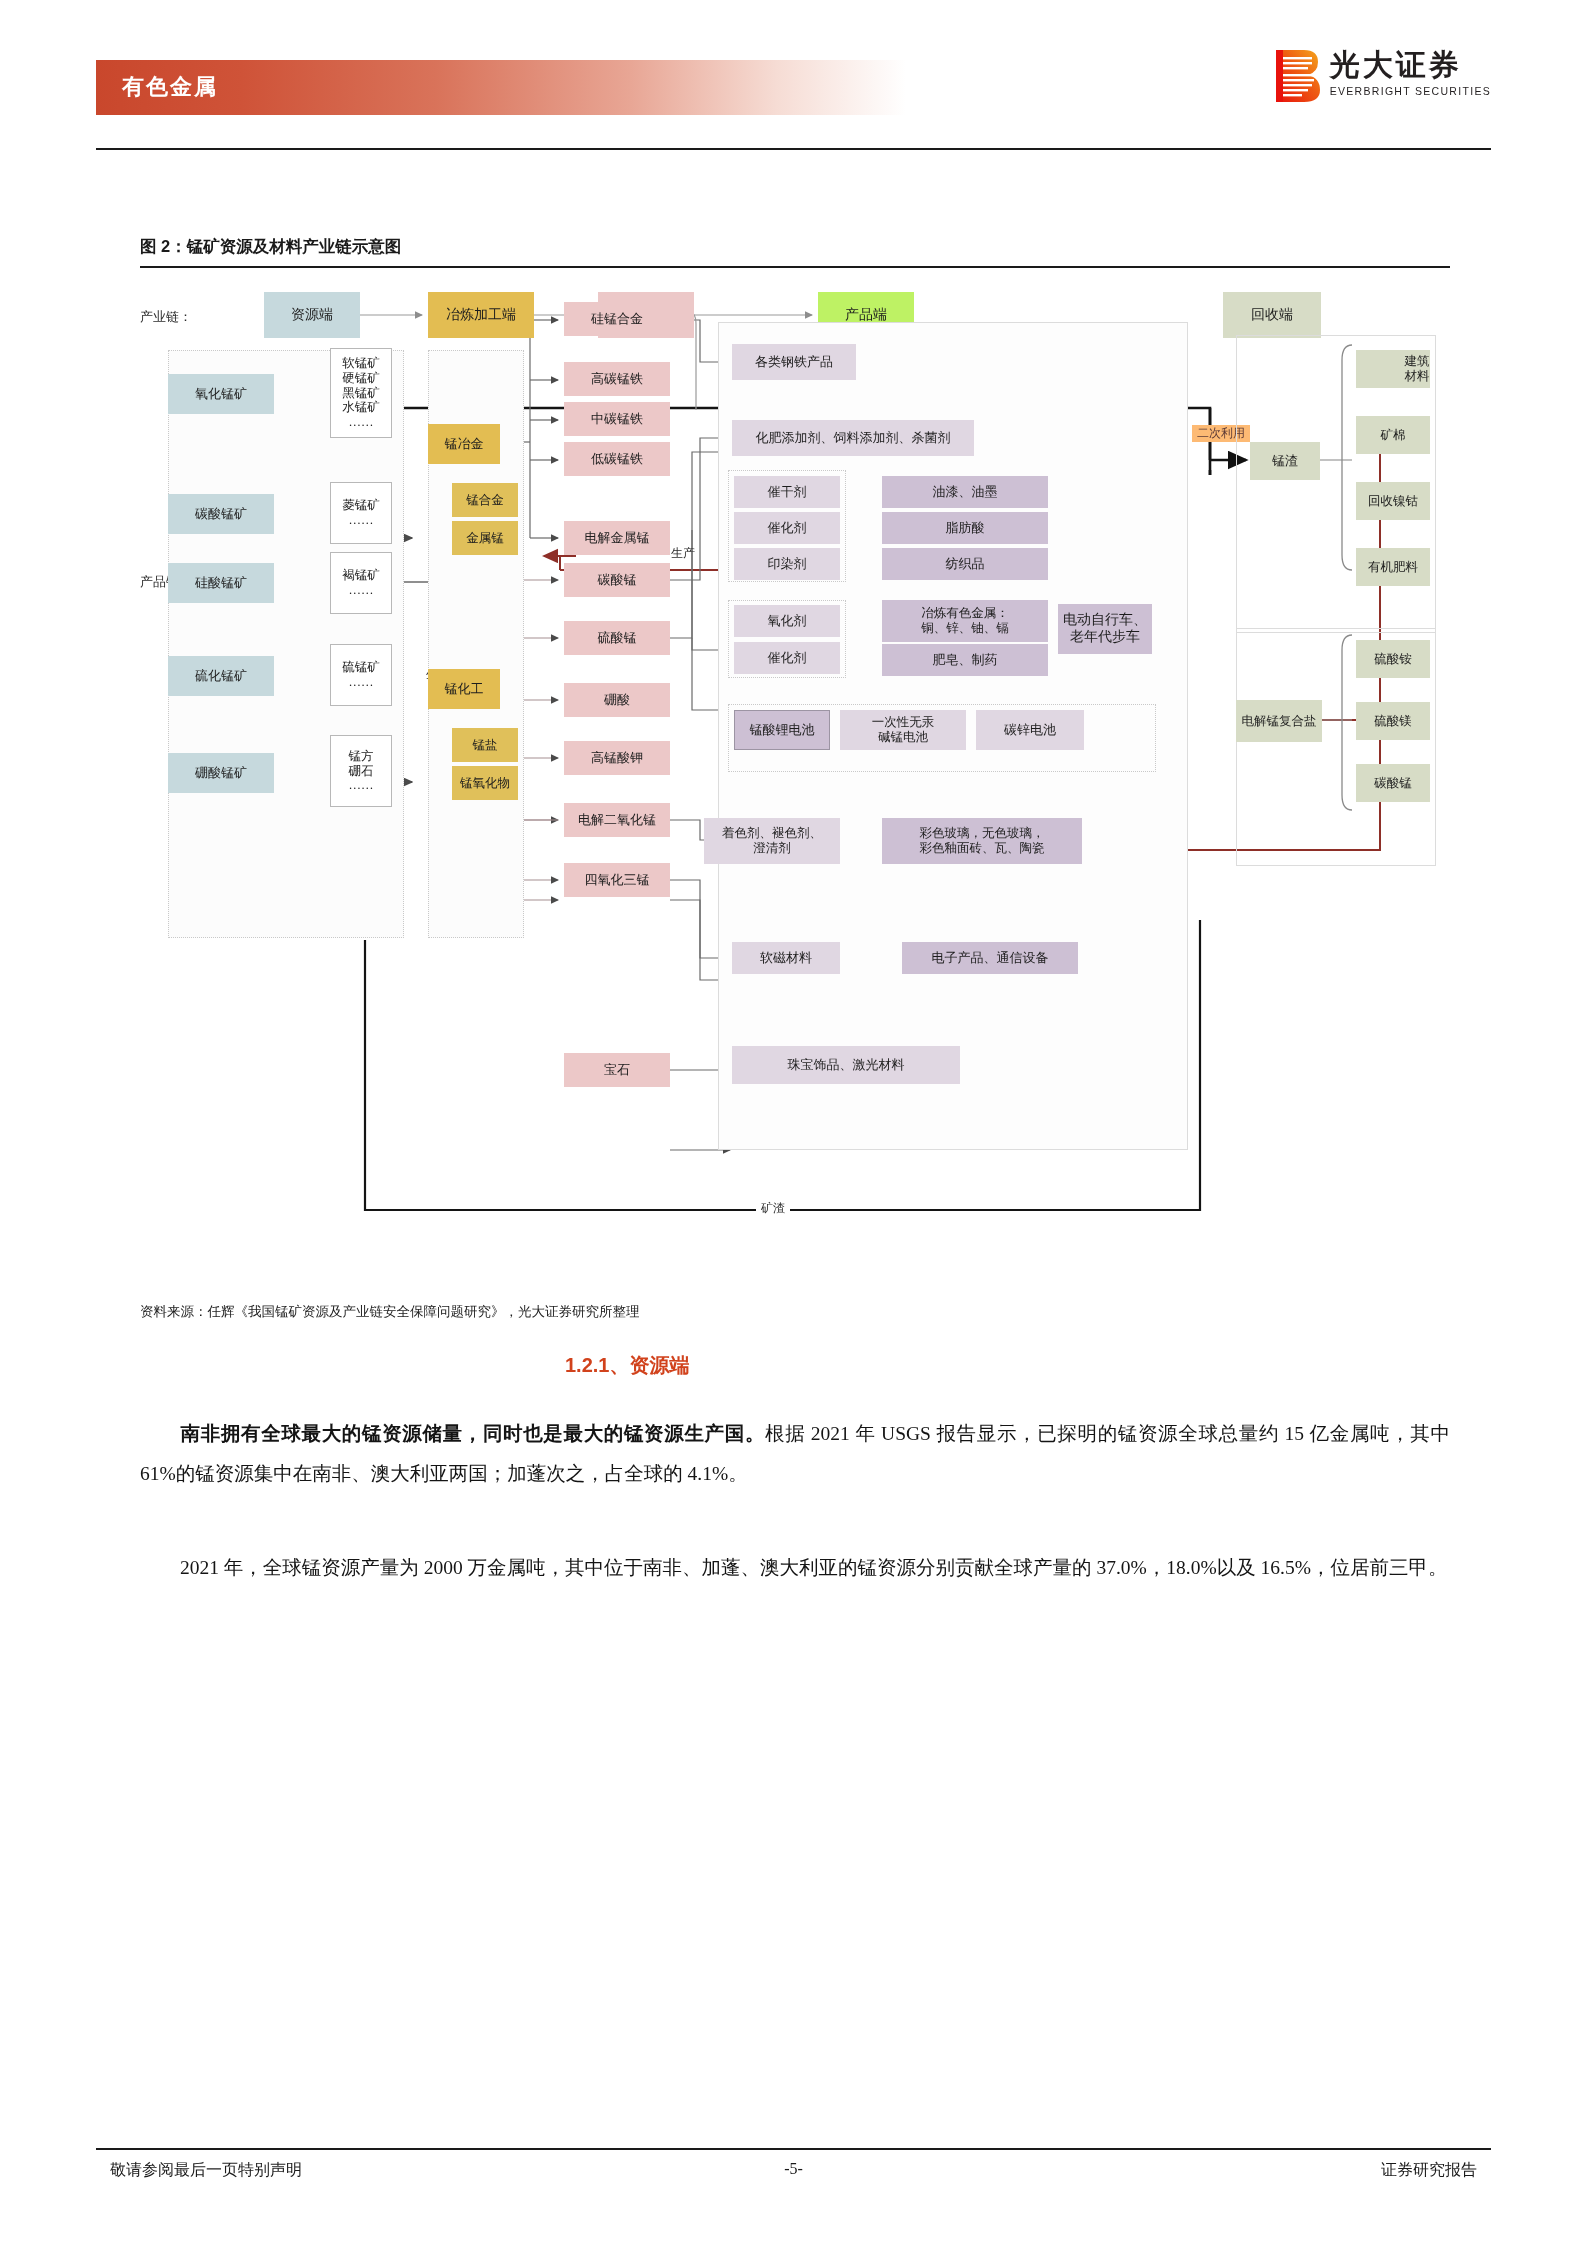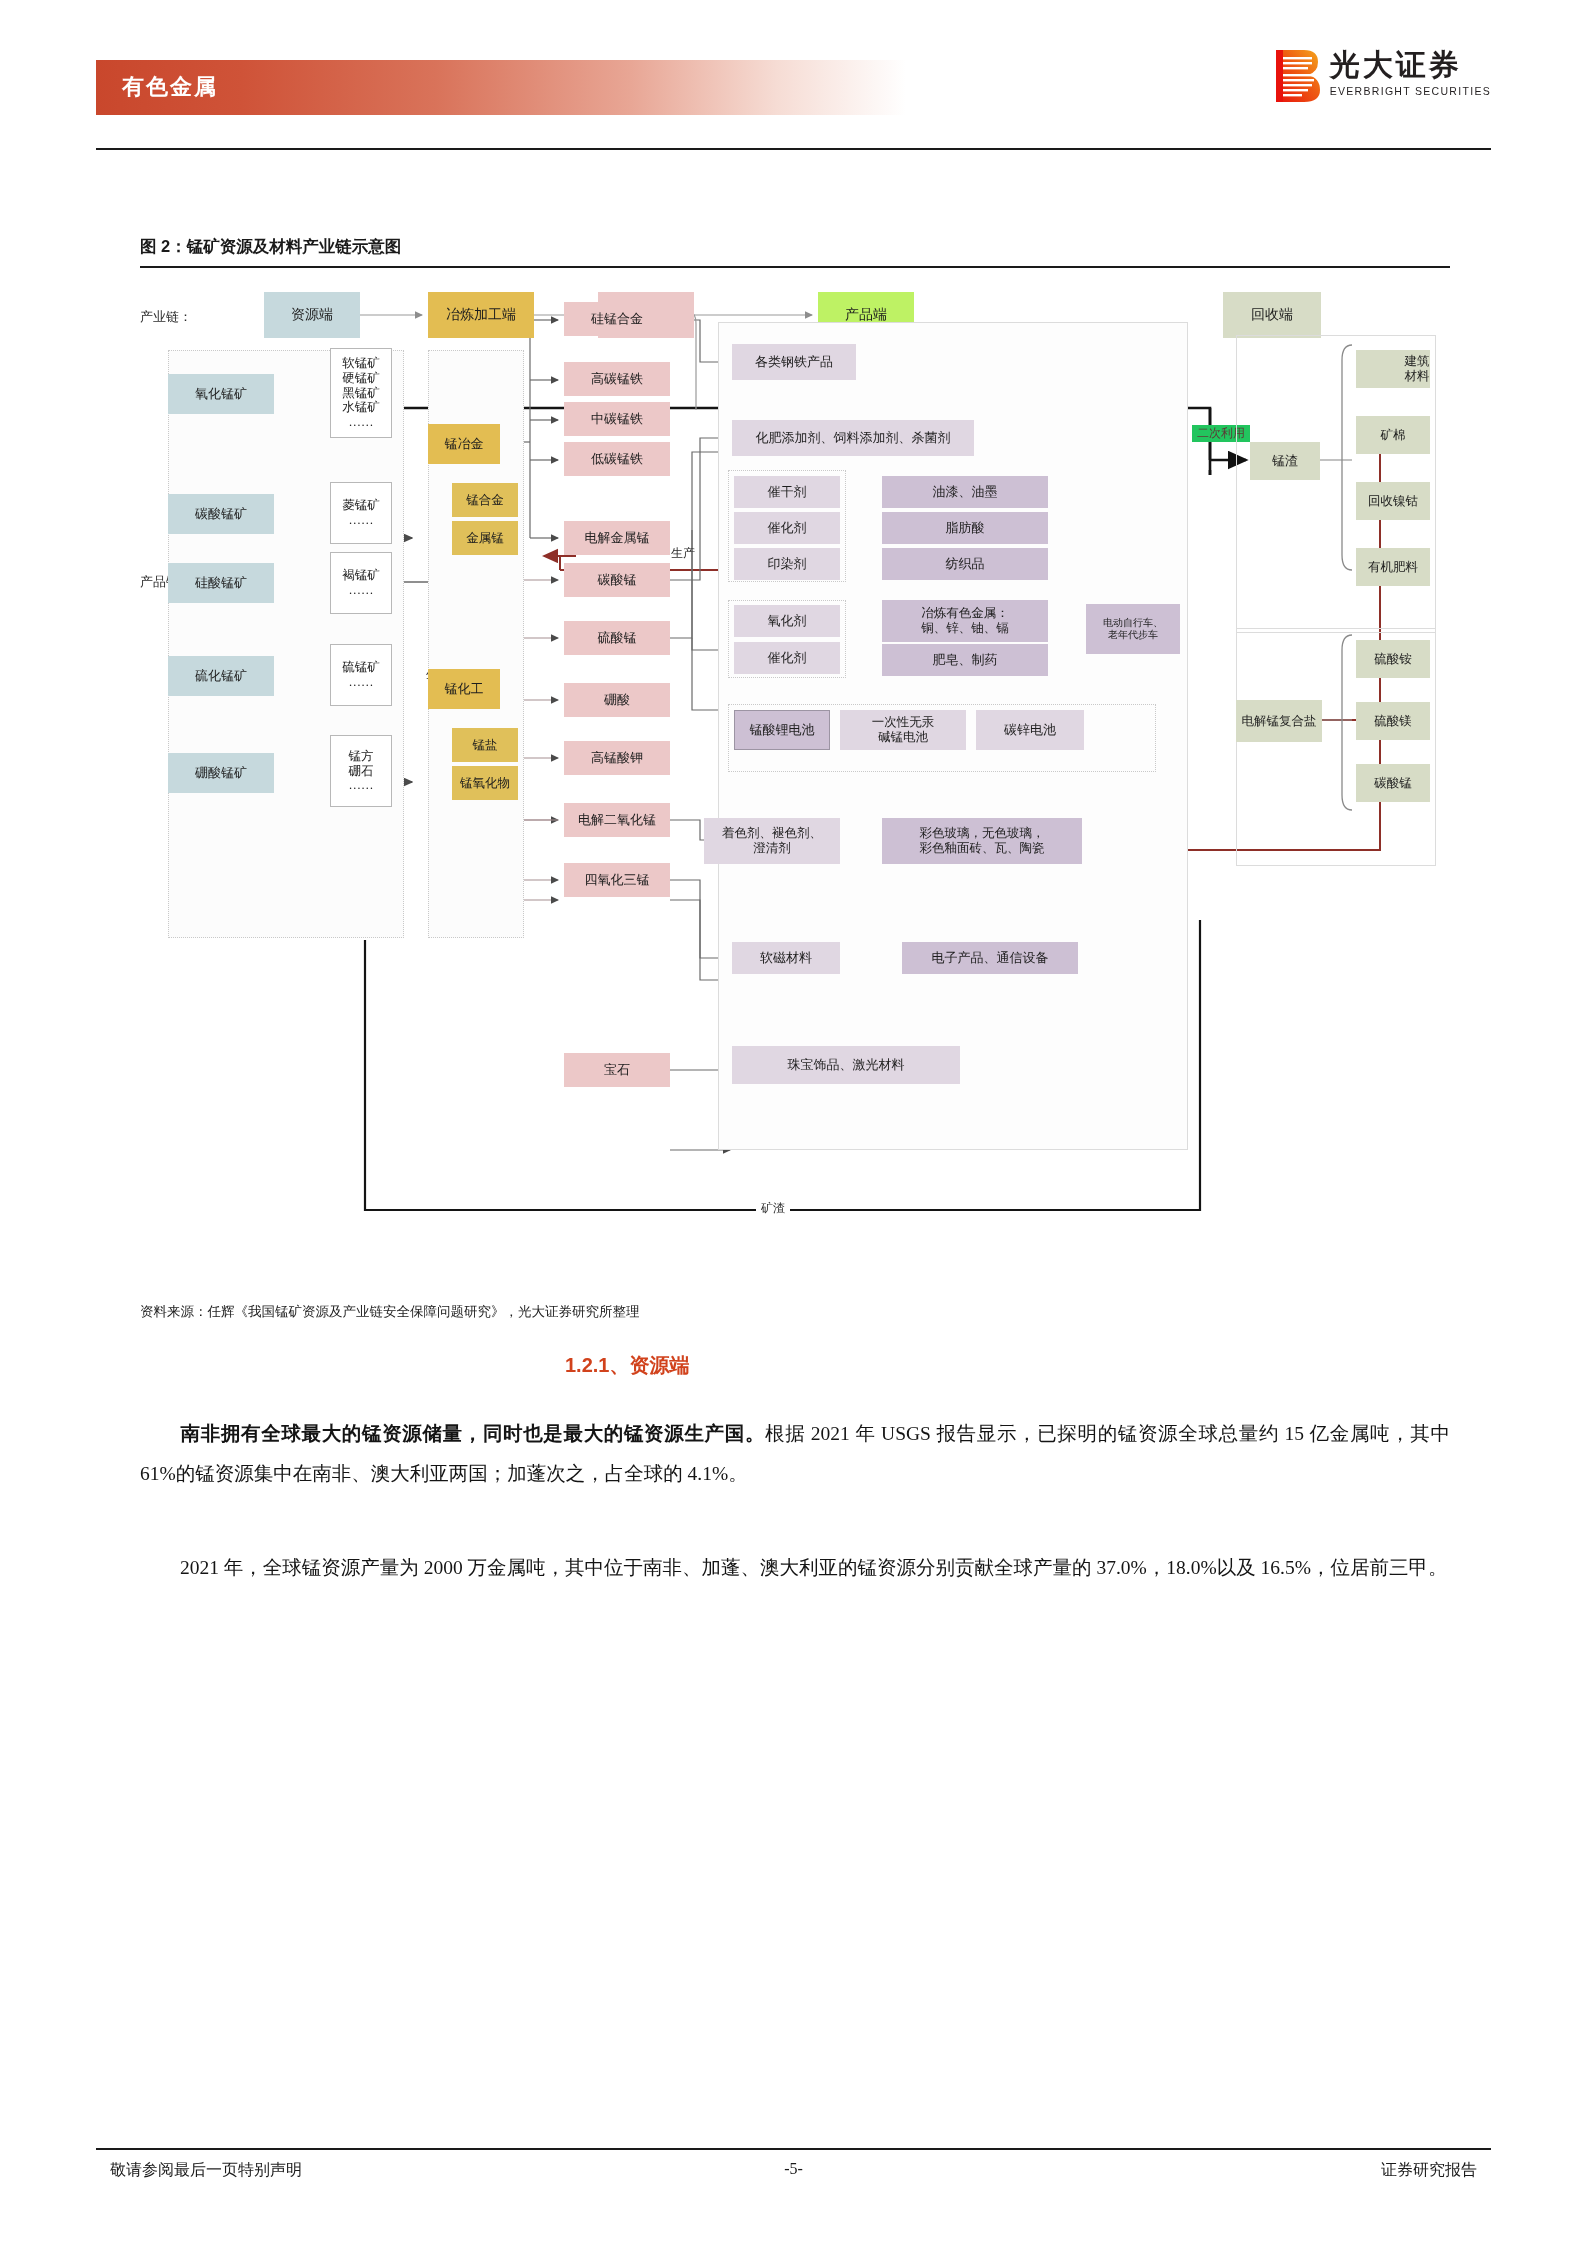--- a/index.html
+++ b/index.html
@@ -242,21 +242,21 @@
       <path d="M1170,440 L1212,440" stroke="#9a9a9a" stroke-width="1.2" fill="none"></path>
       <path d="M1212,355 Q1202,355 1202,370 L1202,515 Q1202,530 1212,530" stroke="#8a8a8a" stroke-width="1.3" fill="none"></path>
 
       <path d="M545,30 Q556,30 556,44 L556,130" stroke="#9a9a9a" stroke-width="1.2" fill="none"></path>
     </svg>
 
     <div class="lbl" style="left:0px; top:28px; font-size:13px;">产业链：</div>
     <div class="lbl" style="left:0px; top:293px; font-size:13px;">产品链：</div>
 
     <div class="lbl" style="left:604px; top:118px; background:#fff; padding:0 5px;">冶炼渣</div>
-    <div class="lbl" style="left:1052px; top:145px; background:#22c55e; padding:0 5px; color:#5c3a36;">二次利用</div>
+    <div class="lbl" style="left:1052px; top:145px; background:#fdba74; padding:0 5px; color:#5c3a36;">二次利用</div>
     <div class="lbl" style="left:616px; top:920px; background:#fff; padding:0 5px;">矿渣</div>
     <div class="lbl" style="left:531px; top:265px;">生产</div>
     <div class="lbl" style="left:286px; top:386px;">生产</div>
 
     <div class="bx c-blue" style="left:124px; top:12px; width:96px; height:46px; font-size:14px;">资源端</div>
     <div class="bx c-gold" style="left:288px; top:12px; width:106px; height:46px; font-size:14px;">冶炼加工端</div>
     <div class="bx c-pink" style="left:458px; top:12px; width:96px; height:46px; font-size:14px;">材料端</div>
     <div class="bx c-grey" style="left:678px; top:12px; width:96px; height:46px; font-size:14px;">产品端</div>
     <div class="bx c-olive" style="left:1083px; top:12px; width:98px; height:46px; font-size:14px;">回收端</div>
 
@@ -317,21 +317,21 @@
     <div class="bx c-mauve2" style="left:742px; top:196px; width:166px; height:32px; font-size:13px;">油漆、油墨</div>
     <div class="bx c-mauve2" style="left:742px; top:232px; width:166px; height:32px; font-size:13px;">脂肪酸</div>
     <div class="bx c-mauve2" style="left:742px; top:268px; width:166px; height:32px; font-size:13px;">纺织品</div>
 
     <div class="grp" style="left:588px; top:320px; width:118px; height:78px;"></div>
     <div class="bx c-mauve" style="left:594px; top:325px; width:106px; height:32px; font-size:13px;">氧化剂</div>
     <div class="bx c-mauve" style="left:594px; top:362px; width:106px; height:32px; font-size:13px;">催化剂</div>
     <div class="bx c-mauve2" style="left:742px; top:320px; width:166px; height:42px; font-size:12.5px;">冶炼有色金属：
 铜、锌、铀、镉</div>
     <div class="bx c-mauve2" style="left:742px; top:364px; width:166px; height:32px; font-size:13px;">肥皂、制药</div>
-    <div class="bx c-mauve2" style="left:918px; top:324px; width:94px; height:50px; font-size:10px;margin-left:28px;">电动自行车、
+    <div class="bx c-mauve2" style="left:918px; top:324px; width:94px; height:50px; font-size:14px;">电动自行车、
 老年代步车</div>
 
     <div class="grp" style="left:588px; top:424px; width:428px; height:68px;"></div>
     <div class="bx c-mauve2" style="left:594px; top:430px; width:96px; height:40px; font-size:13px; border:1px solid #9c94a3;">锰酸锂电池</div>
     <div class="bx c-mauve" style="left:700px; top:430px; width:126px; height:40px; font-size:12.5px;">一次性无汞
 碱锰电池</div>
     <div class="bx c-mauve" style="left:836px; top:430px; width:108px; height:40px; font-size:13px;">碳锌电池</div>
 
     <div class="bx c-mauve" style="left:564px; top:538px; width:136px; height:46px; font-size:12.5px;">着色剂、褪色剂、
 澄清剂</div>

